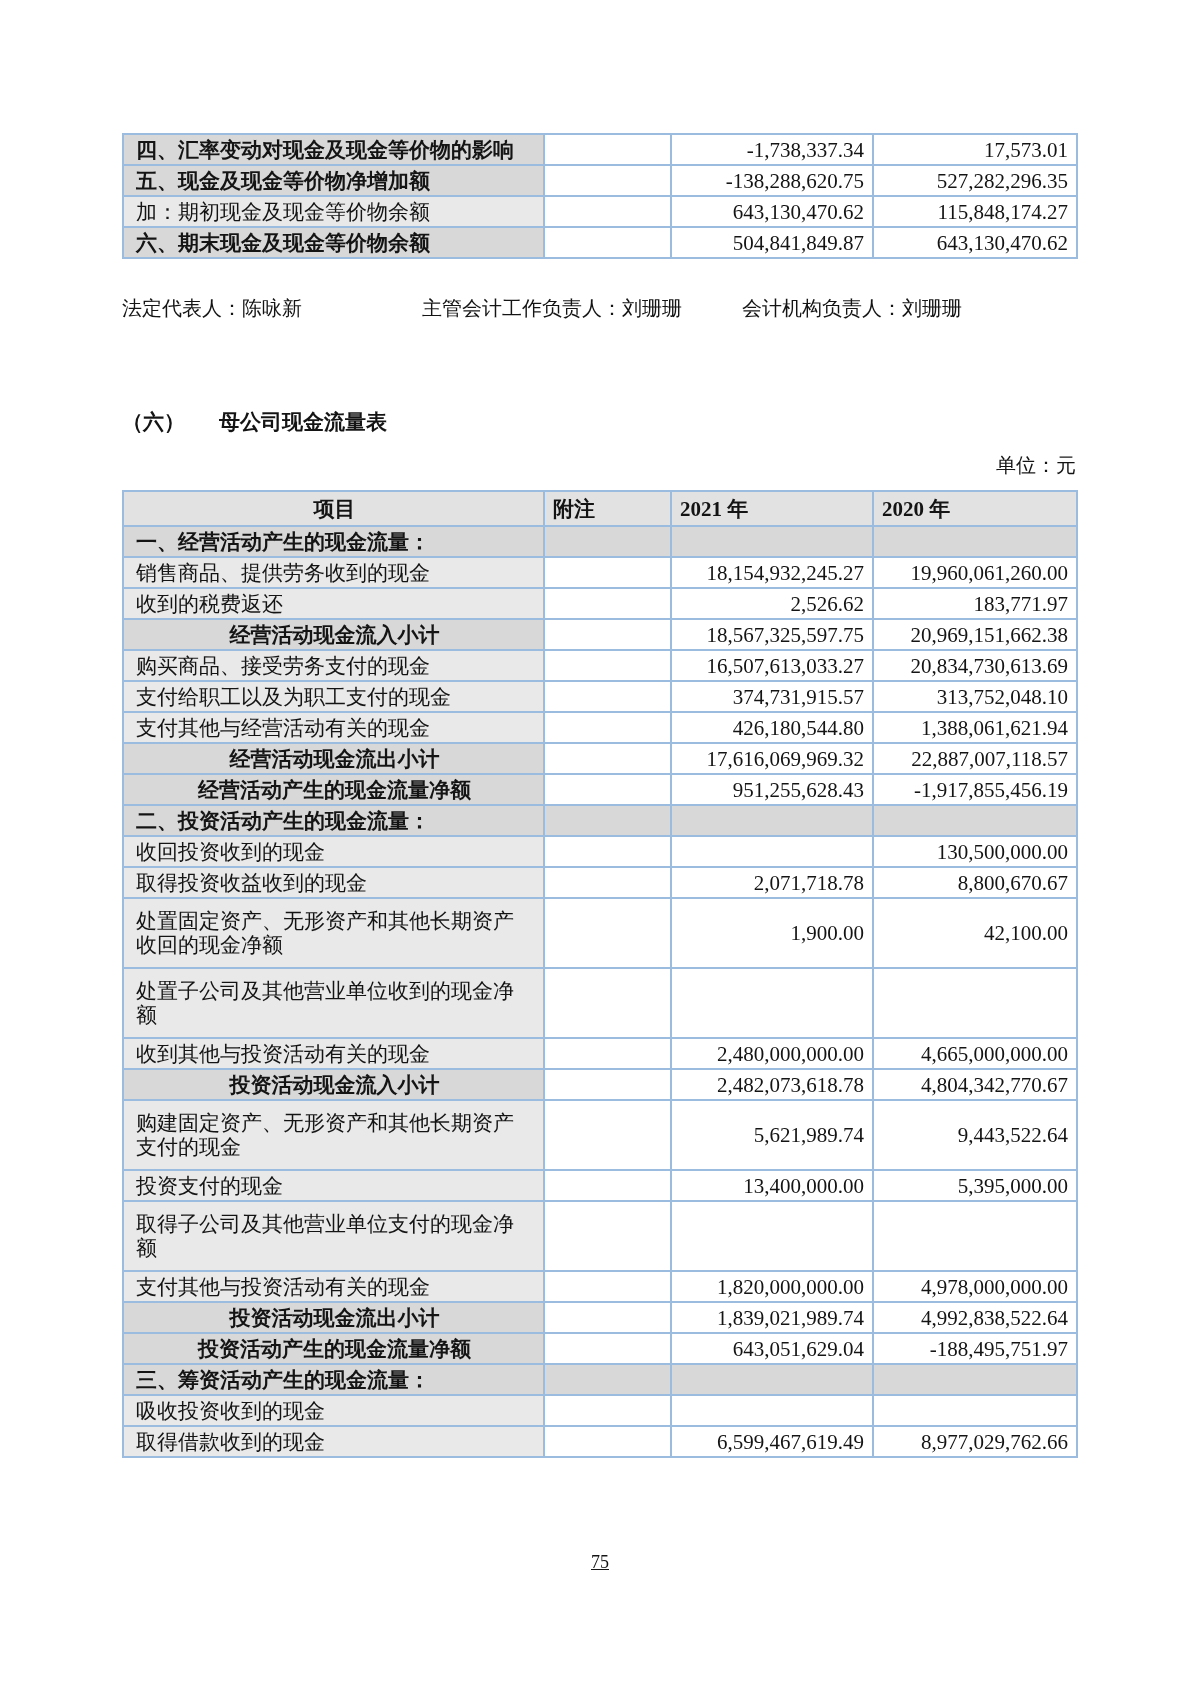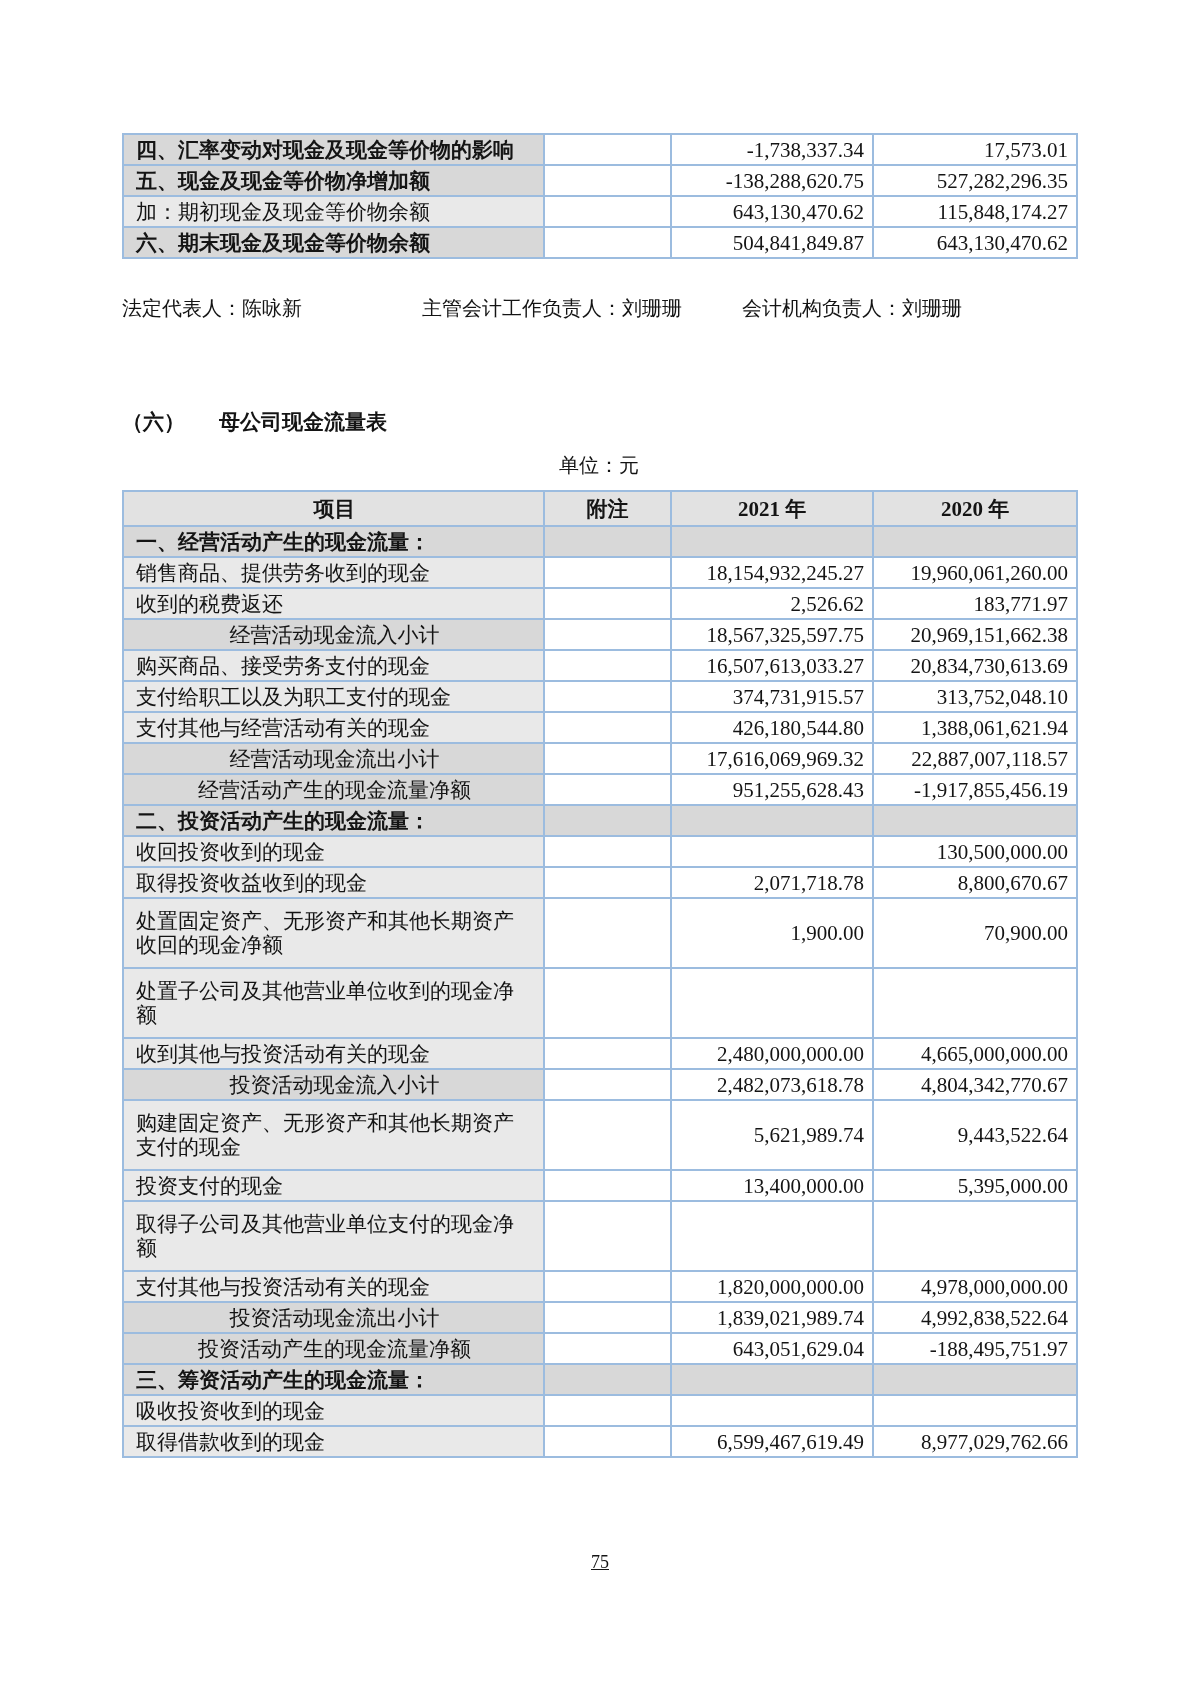--- a/index.html
+++ b/index.html
@@ -19,36 +19,36 @@
     padding:2px 8px;
     height:31px;
     box-sizing:border-box;
     overflow:hidden;
     word-break:break-all;
     vertical-align:middle;
   }
   .c-item{background:#e9e9e9;text-align:left;padding-left:12px;padding-right:10px;}
   .c-note{background:#ffffff;}
   .c-num{background:#ffffff;text-align:right;font-variant-numeric:tabular-nums;}
-  tr.header td{background:#e2e2e2;font-weight:bold;text-align:center;height:35px;}
+  tr.header td{background:#e2e2e2;font-weight:bold;height:35px;}
   tr.section td{background:#d8d8d8;}
   tr.section .c-item{font-weight:bold;}
-  tr.subtotal .c-item{background:#d8d8d8;font-weight:normal;text-align:center;}
+  tr.subtotal .c-item{background:#d8d8d8;font-weight:bold;text-align:center;}
   tr.total .c-item{background:#d8d8d8;font-weight:bold;}
   tr.tall td{height:70px;}
   .top-table-wrap{position:absolute;left:122px;top:133px;width:954px;}
   .main-table-wrap{position:absolute;left:122px;top:490px;width:954px;}
   .signatures{position:absolute;left:122px;top:295px;width:954px;height:30px;font-size:20px;}
   .signatures span{position:absolute;top:0;white-space:nowrap;}
   .sig-1{left:0;}
   .sig-2{left:268px;margin-left:32px;}
   .sig-3{left:620px;}
   .section-title{position:absolute;left:122px;top:408px;font-size:21px;font-weight:bold;white-space:nowrap;}
   .section-title .idx{margin-right:34px;}
-  .unit-line{position:absolute;left:122px;top:452px;width:954px;text-align:center;font-size:20px;}
+  .unit-line{position:absolute;left:122px;top:452px;width:954px;text-align:right;font-size:20px;}
   .page-number{position:absolute;left:0;top:1552px;width:1200px;text-align:center;font-size:18px;text-decoration:underline;}
 </style>
 </head>
 <body>
 
 <div class="page">
 
   <div class="top-table-wrap">
     <table>
       <colgroup>
@@ -182,21 +182,21 @@
           <tr class="item">
             <td class="c-item">取得投资收益收到的现金</td>
             <td class="c-note"></td>
             <td class="c-num">2,071,718.78</td>
             <td class="c-num">8,800,670.67</td>
           </tr>
           <tr class="item tall">
             <td class="c-item">处置固定资产、无形资产和其他长期资产收回的现金净额</td>
             <td class="c-note"></td>
             <td class="c-num">1,900.00</td>
-            <td class="c-num">70,900.00</td>
+            <td class="c-num">42,100.00</td>
           </tr>
           <tr class="item tall">
             <td class="c-item">处置子公司及其他营业单位收到的现金净额</td>
             <td class="c-note"></td>
             <td class="c-num"></td>
             <td class="c-num"></td>
           </tr>
           <tr class="item">
             <td class="c-item">收到其他与投资活动有关的现金</td>
             <td class="c-note"></td>

